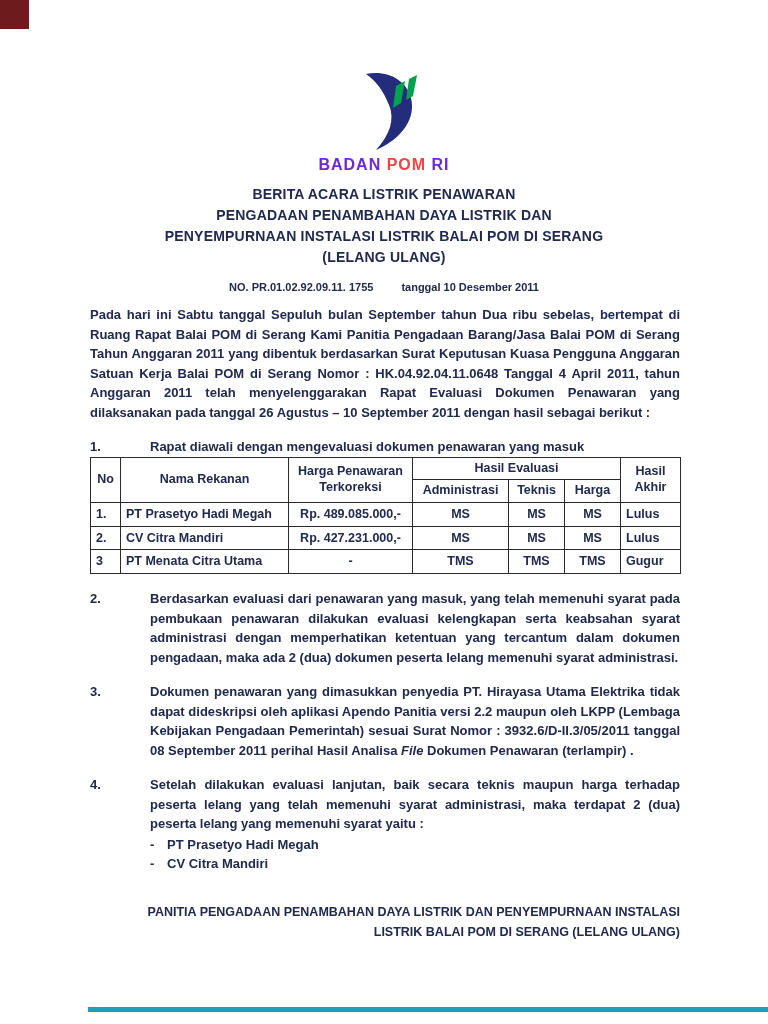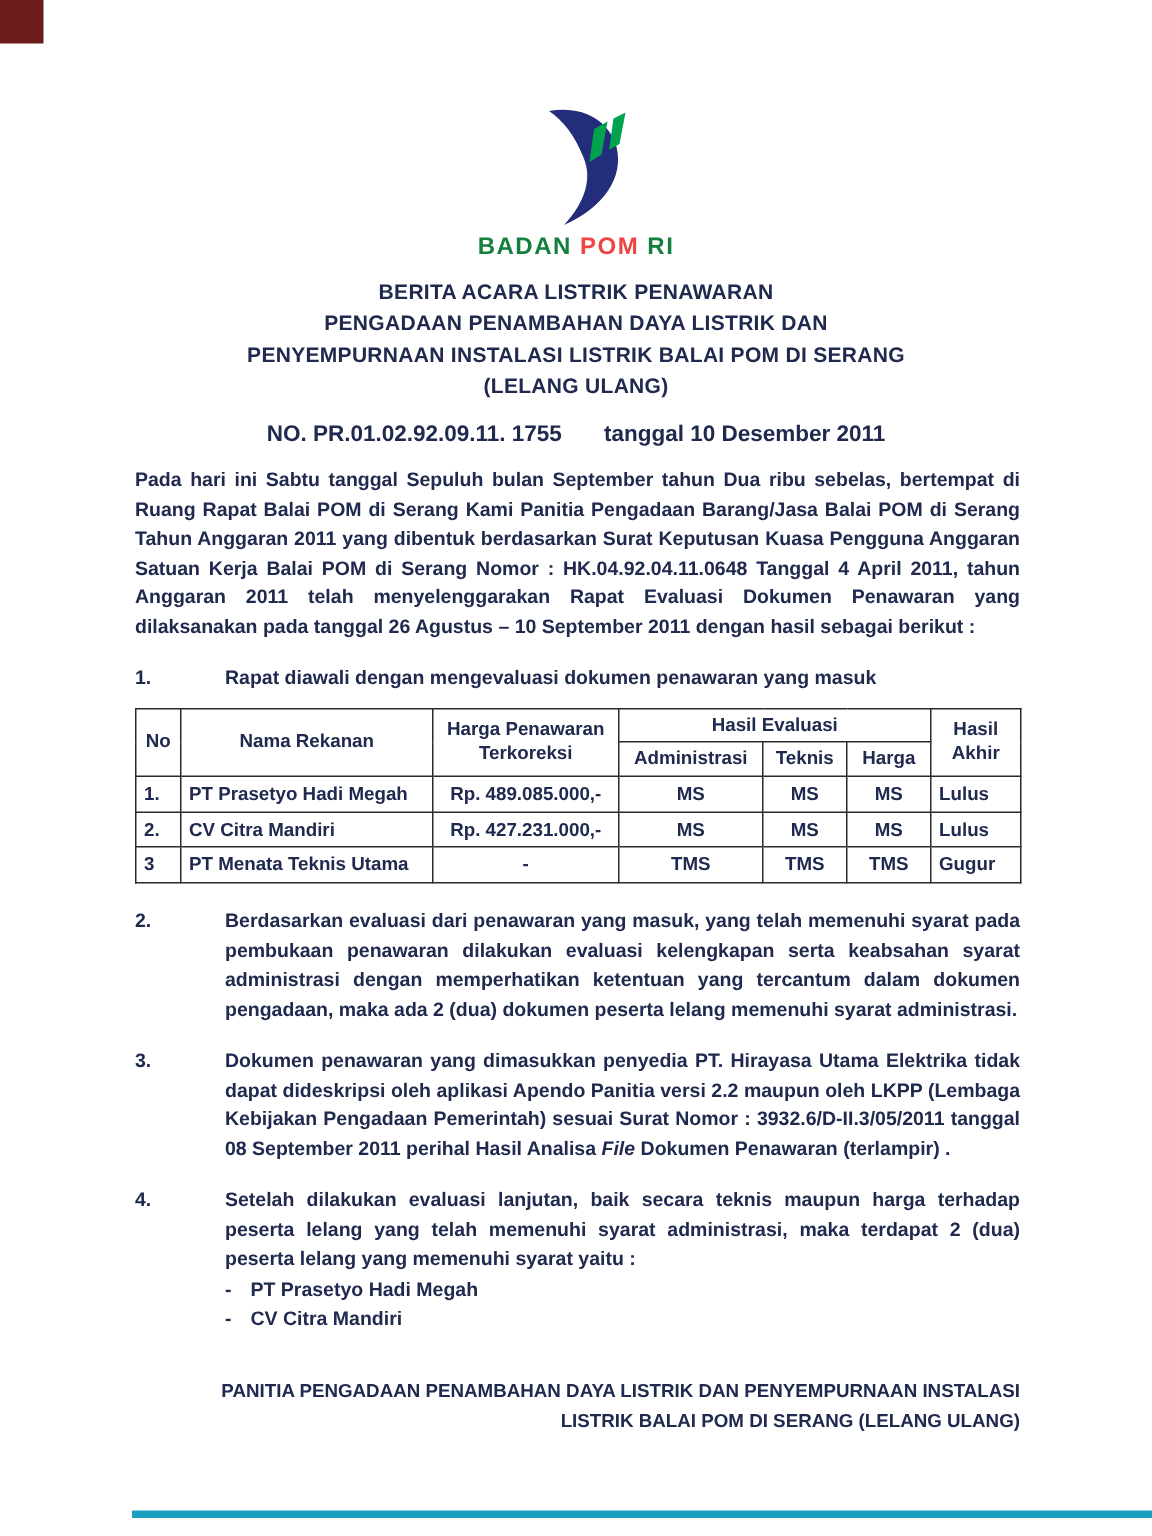--- a/index.html
+++ b/index.html
@@ -6,35 +6,35 @@
   body{
     width:768px;height:1024px;
     background:#ffffff;
     font-family:"Liberation Sans", sans-serif;
     color:#20294e;
   }
   .page{position:relative;width:768px;height:1024px;background:#fff;overflow:hidden;}
   .corner-mark{position:absolute;top:0;left:0;width:29px;height:29px;background:#6e1b1b;}
   .logo-wrap{padding-top:70px;text-align:center;}
   .logo-text{margin-top:2px;font-size:16px;font-weight:bold;letter-spacing:1px;}
-  .logo-text .navy{color:#15803d;text-align:center;}
+  .logo-text .navy{color:#6d28d9;text-align:center;}
   .logo-text .green{color:#ef4444;}
   .title-block{margin-top:10px;text-align:center;font-weight:bold;font-size:14px;line-height:21px;letter-spacing:0.2px;}
-  .doc-number{margin-top:13px;text-align:center;font-weight:bold;font-size:15px;}
+  .doc-number{margin-top:13px;text-align:center;font-weight:bold;font-size:11px;}
   .doc-number .gap{display:inline-block;margin-left:28px;}
   .content{margin:12px 88px 0 90px;font-size:13px;font-weight:bold;line-height:1.5;}
   .para{text-align:justify;margin:0;}
   .item{display:flex;margin-top:15px;}
   .item-num{width:30px;flex:none;}
   .item-body{flex:1;text-align:justify;padding-left:30px;}
   .item-body i{font-weight:bold;margin-top:24px;}
   .bullets{margin-top:1px;}
   .bullet{display:flex;}
   .bullet-dash{width:17px;flex:none;}
-  table.eval{border-collapse:collapse;width:100%;margin-top:10px;table-layout:fixed;}
+  table.eval{border-collapse:collapse;width:100%;table-layout:fixed;}
   table.eval th, table.eval td{
     border:1px solid #2a2a2a;
     font-size:12.5px;font-weight:bold;color:#20294e;
     padding:2px 5px;vertical-align:middle;
   }
   table.eval th{text-align:center;line-height:1.25;padding-top:3px;padding-bottom:3px;}
   td.c{text-align:center;}
   td.l{text-align:left;}
   .closing{margin-top:2px;}
   .footer-block{margin-top:28px;text-align:right;font-weight:bold;font-size:12.5px;line-height:1.6;}
@@ -119,21 +119,21 @@
           <td class="l">2.</td>
           <td class="l">CV Citra Mandiri</td>
           <td class="c">Rp. 427.231.000,-</td>
           <td class="c">MS</td>
           <td class="c">MS</td>
           <td class="c">MS</td>
           <td class="l">Lulus</td>
         </tr>
         <tr>
           <td class="l">3</td>
-          <td class="l">PT  Menata Teknis Utama</td>
+          <td class="l">PT  Menata Citra Utama</td>
           <td class="c">-</td>
           <td class="c">TMS</td>
           <td class="c">TMS</td>
           <td class="c">TMS</td>
           <td class="l">Gugur</td>
         </tr>
       </tbody>
     </table>
 
     <div class="item">

